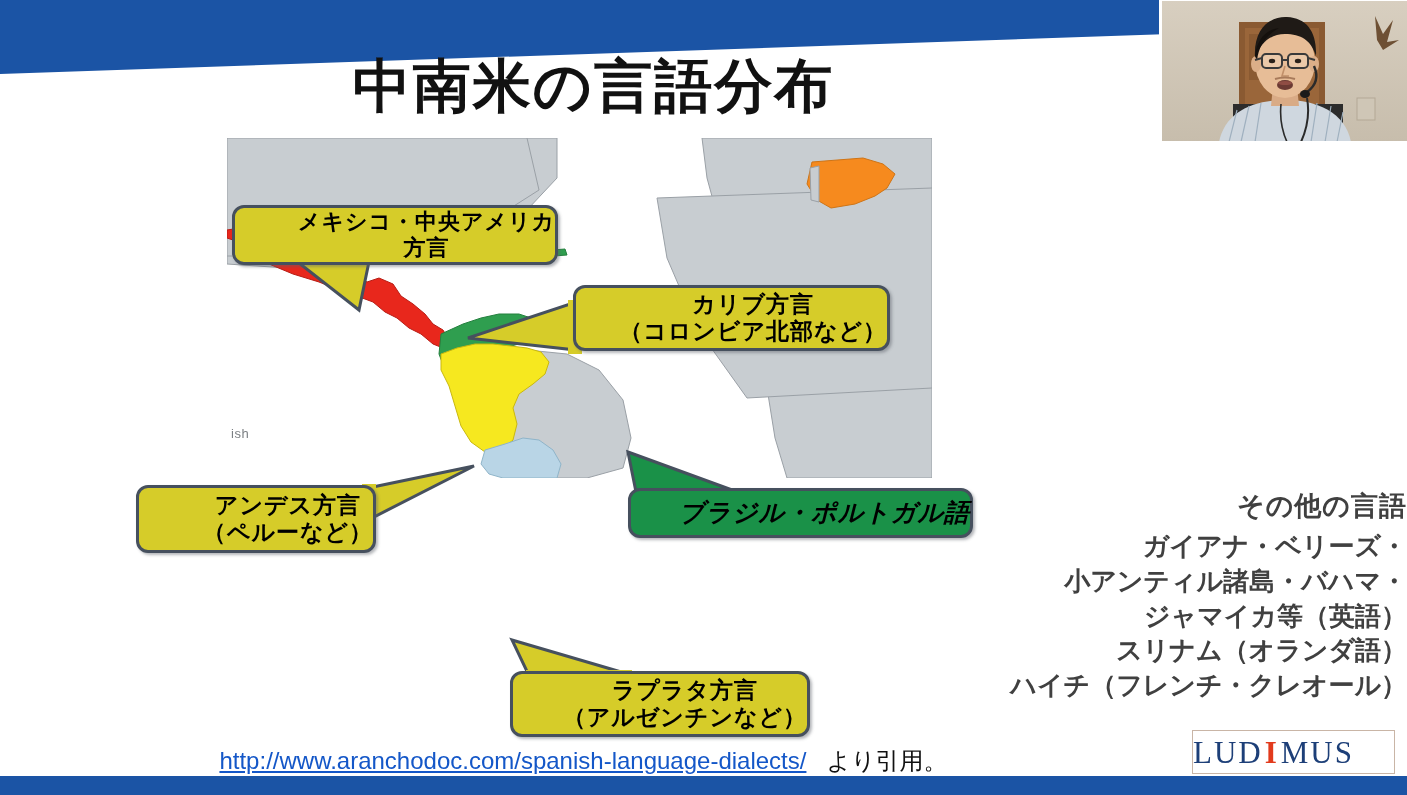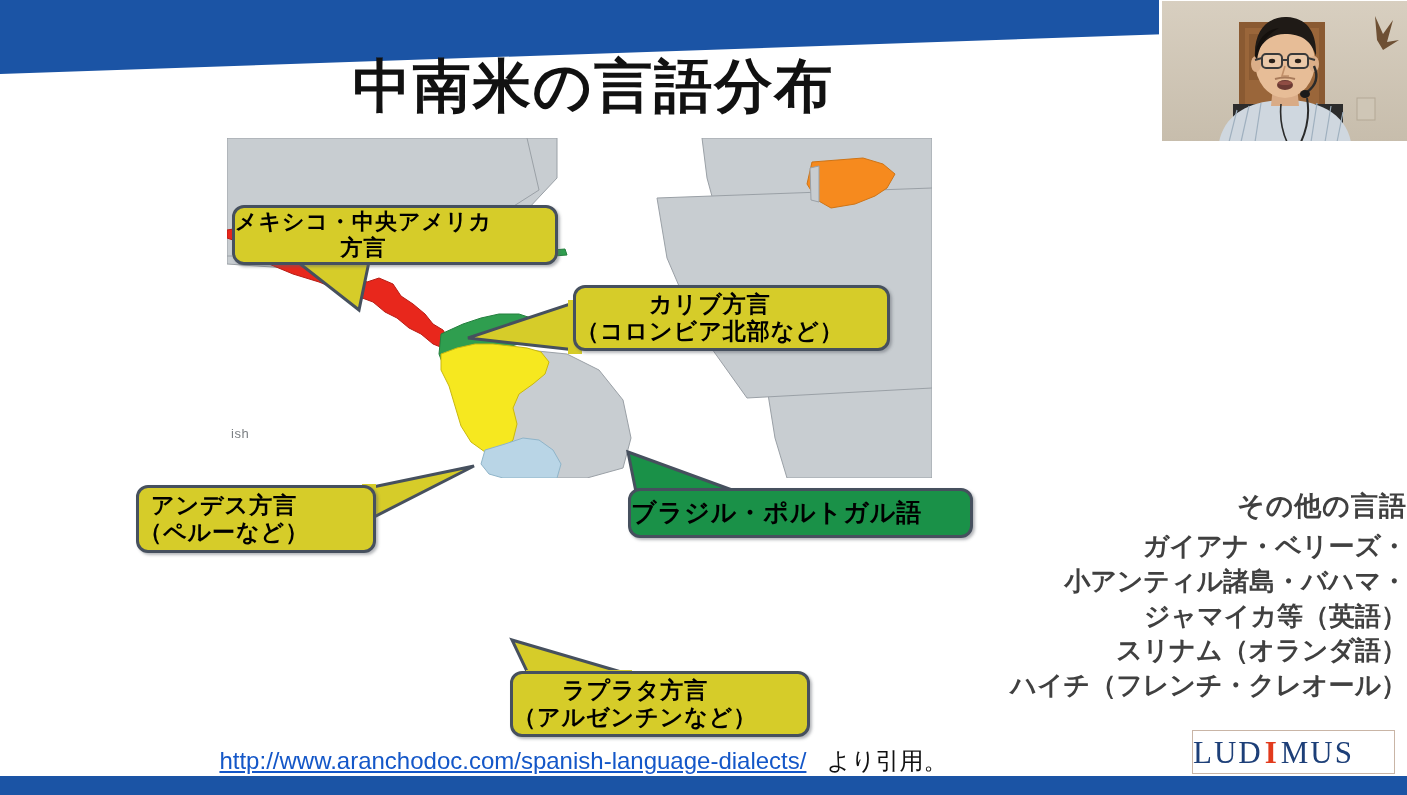--- a/index.html
+++ b/index.html
@@ -30,27 +30,27 @@
 
   
   .map{position:absolute;left:227px;top:138px;width:705px;height:340px;}
   .map svg{display:block;width:705px;height:340px;}
   .map-label{position:absolute;left:4px;top:288px;font-size:13px;color:#7b7f83;
       letter-spacing:.5px;text-align:center;}
 
   
   .callout{position:absolute;box-sizing:border-box;
       border:3px solid #46505e;border-radius:12px;
-      display:flex;align-items:center;justify-content:flex-start;
+      display:flex;align-items:center;justify-content:flex-end;
       text-align:center;font-weight:bold;color:#000000;
       font-family:"DejaVu Sans","Liberation Sans",sans-serif;
       line-height:1.18;letter-spacing:1px;
       box-shadow:2px 2px 3px rgba(90,95,105,.45);}
   .callout.yellow{background:#d6cc29;}
-  .callout.green{background:#1a9148;}
+  .callout.green{background:#1a9148;font-style:italic;}
   .callout .ln{display:block;}
 
   
   .tail{position:absolute;}
   .tail svg{display:block;overflow:visible;}
 
   
   .other-block{position:absolute;left:945px;top:488px;width:462px;text-align:right;
       color:#404040;font-family:Liberation Serif, serif;}
   .other-head{font-size:27px;font-weight:bold;letter-spacing:1px;margin-bottom:6px;}

